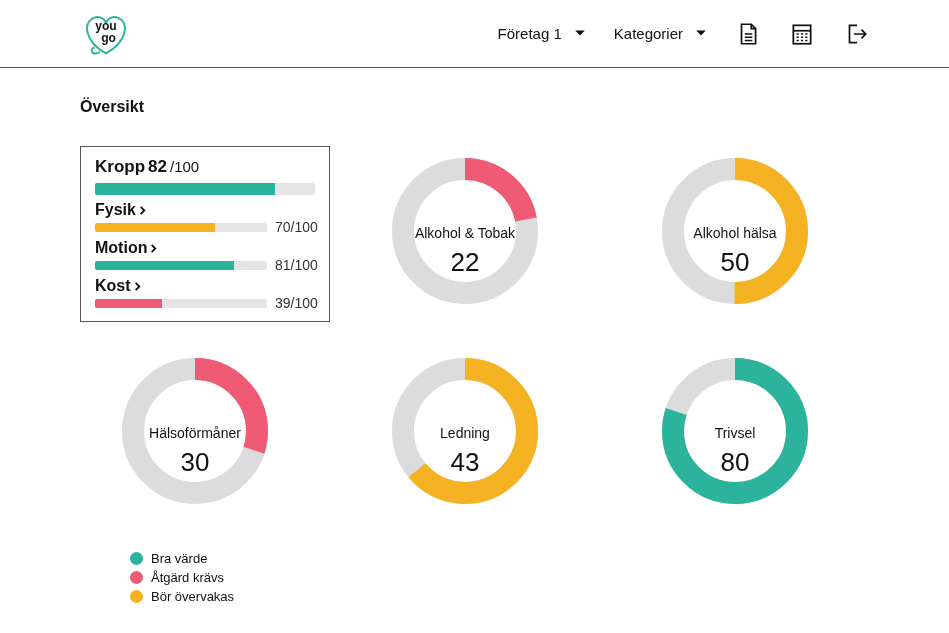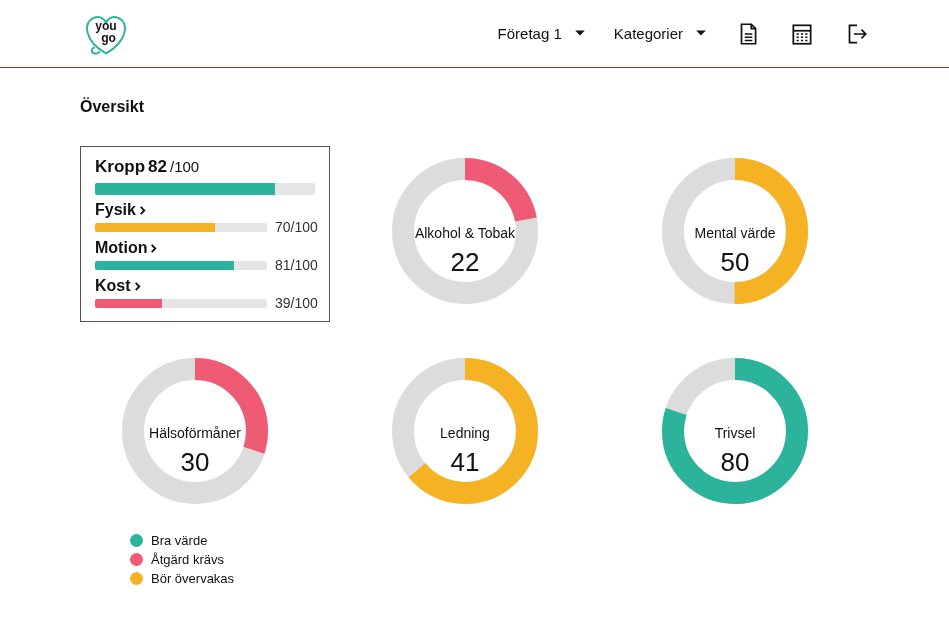--- a/index.html
+++ b/index.html
@@ -77,21 +77,21 @@
   .donut-wrap { position: relative; width: 160px; height:160px; }
   .donut-wrap svg { transform: rotate(-90deg); }
   .donut-center {
     position:absolute; inset:0;
     display:flex; flex-direction:column; align-items:center; justify-content:center;
     text-align:center;
   }
   .donut-label { font-size: 14px; font-weight:500;margin-top:40px;}
   .donut-value { font-size: 26px; font-weight:500; margin-top:6px;}
 
-  .legend { margin-top: 17px; padding-left: 50px;}
+  .legend { margin-top: 35px; padding-left: 50px;}
   .legend-row {
     display:flex; align-items:center; font-size:13px; margin-bottom:4px;
   }
   .legend-dot {
     width:13px; height:13px; border-radius:50%; margin-right:8px;
   }
 </style>
 </head>
 <body>
 
@@ -193,36 +193,36 @@
           <circle cx="80" cy="80" r="62" fill="none" stroke="#dcdcdc" stroke-width="22"></circle>
           <circle cx="80" cy="80" r="62" fill="none" stroke="#ef5a74" stroke-width="22" stroke-dasharray="85.70264758992954 303.8548414552048" stroke-dashoffset="0"></circle>
         </svg><div class="donut-center">
           <div class="donut-label">Alkohol &amp; Tobak</div>
           <div class="donut-value">22</div>
         </div></div>
     <div class="donut-wrap" id="donut-1"><svg width="160" height="160" viewBox="0 0 160 160">
           <circle cx="80" cy="80" r="62" fill="none" stroke="#dcdcdc" stroke-width="22"></circle>
           <circle cx="80" cy="80" r="62" fill="none" stroke="#f5b324" stroke-width="22" stroke-dasharray="194.77874452256717 194.77874452256717" stroke-dashoffset="0"></circle>
         </svg><div class="donut-center">
-          <div class="donut-label">Mental värde</div>
+          <div class="donut-label">Alkohol hälsa</div>
           <div class="donut-value">50</div>
         </div></div>
     <div class="donut-wrap" id="donut-2"><svg width="160" height="160" viewBox="0 0 160 160">
           <circle cx="80" cy="80" r="62" fill="none" stroke="#dcdcdc" stroke-width="22"></circle>
           <circle cx="80" cy="80" r="62" fill="none" stroke="#ef5a74" stroke-width="22" stroke-dasharray="116.8672467135403 272.69024233159405" stroke-dashoffset="0"></circle>
         </svg><div class="donut-center">
           <div class="donut-label">Hälsoförmåner</div>
           <div class="donut-value">30</div>
         </div></div>
     <div class="donut-wrap" id="donut-3"><svg width="160" height="160" viewBox="0 0 160 160">
           <circle cx="80" cy="80" r="62" fill="none" stroke="#dcdcdc" stroke-width="22"></circle>
           <circle cx="80" cy="80" r="62" fill="none" stroke="#f5b324" stroke-width="22" stroke-dasharray="249.31679298888596 140.24069605624837" stroke-dashoffset="0"></circle>
         </svg><div class="donut-center">
           <div class="donut-label">Ledning</div>
-          <div class="donut-value">41</div>
+          <div class="donut-value">43</div>
         </div></div>
     <div class="donut-wrap" id="donut-4"><svg width="160" height="160" viewBox="0 0 160 160">
           <circle cx="80" cy="80" r="62" fill="none" stroke="#dcdcdc" stroke-width="22"></circle>
           <circle cx="80" cy="80" r="62" fill="none" stroke="#2bb39b" stroke-width="22" stroke-dasharray="311.6459912361075 77.91149780902686" stroke-dashoffset="0"></circle>
         </svg><div class="donut-center">
           <div class="donut-label">Trivsel</div>
           <div class="donut-value">80</div>
         </div></div>
   </div>
 

